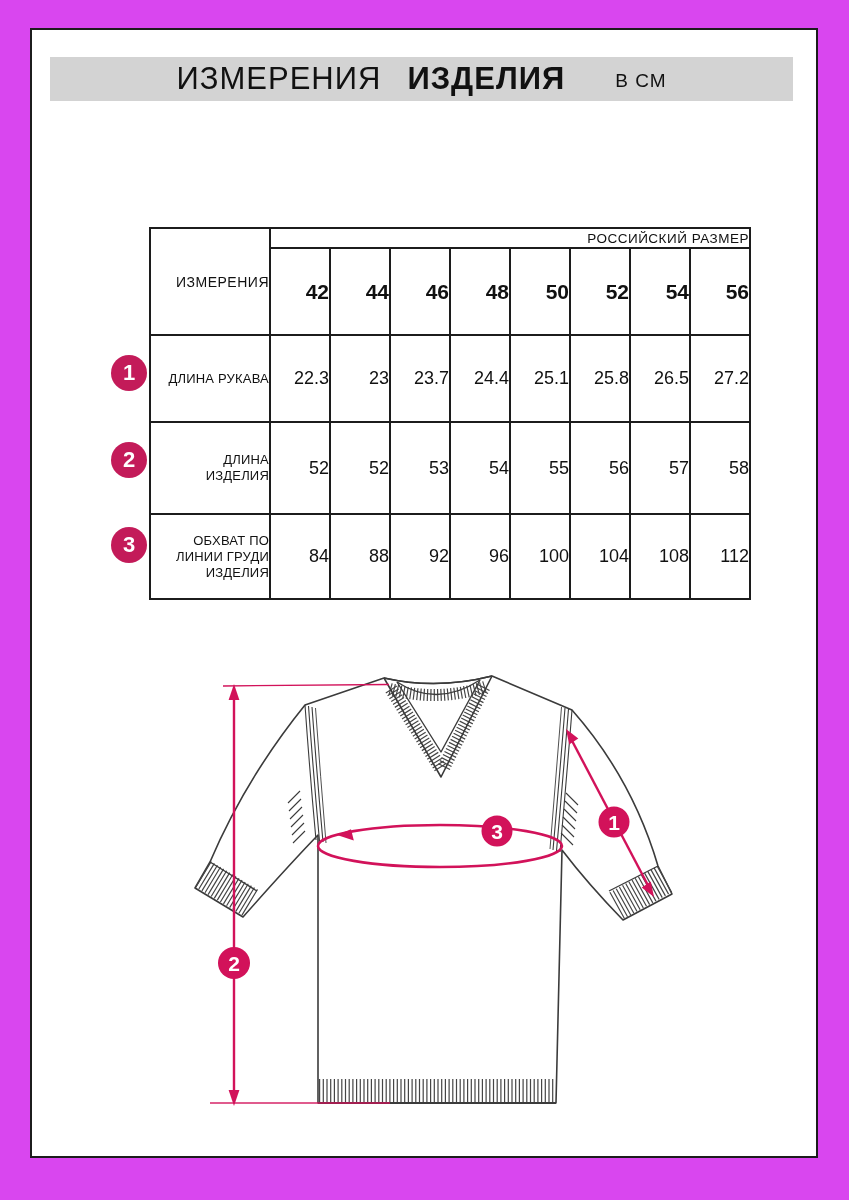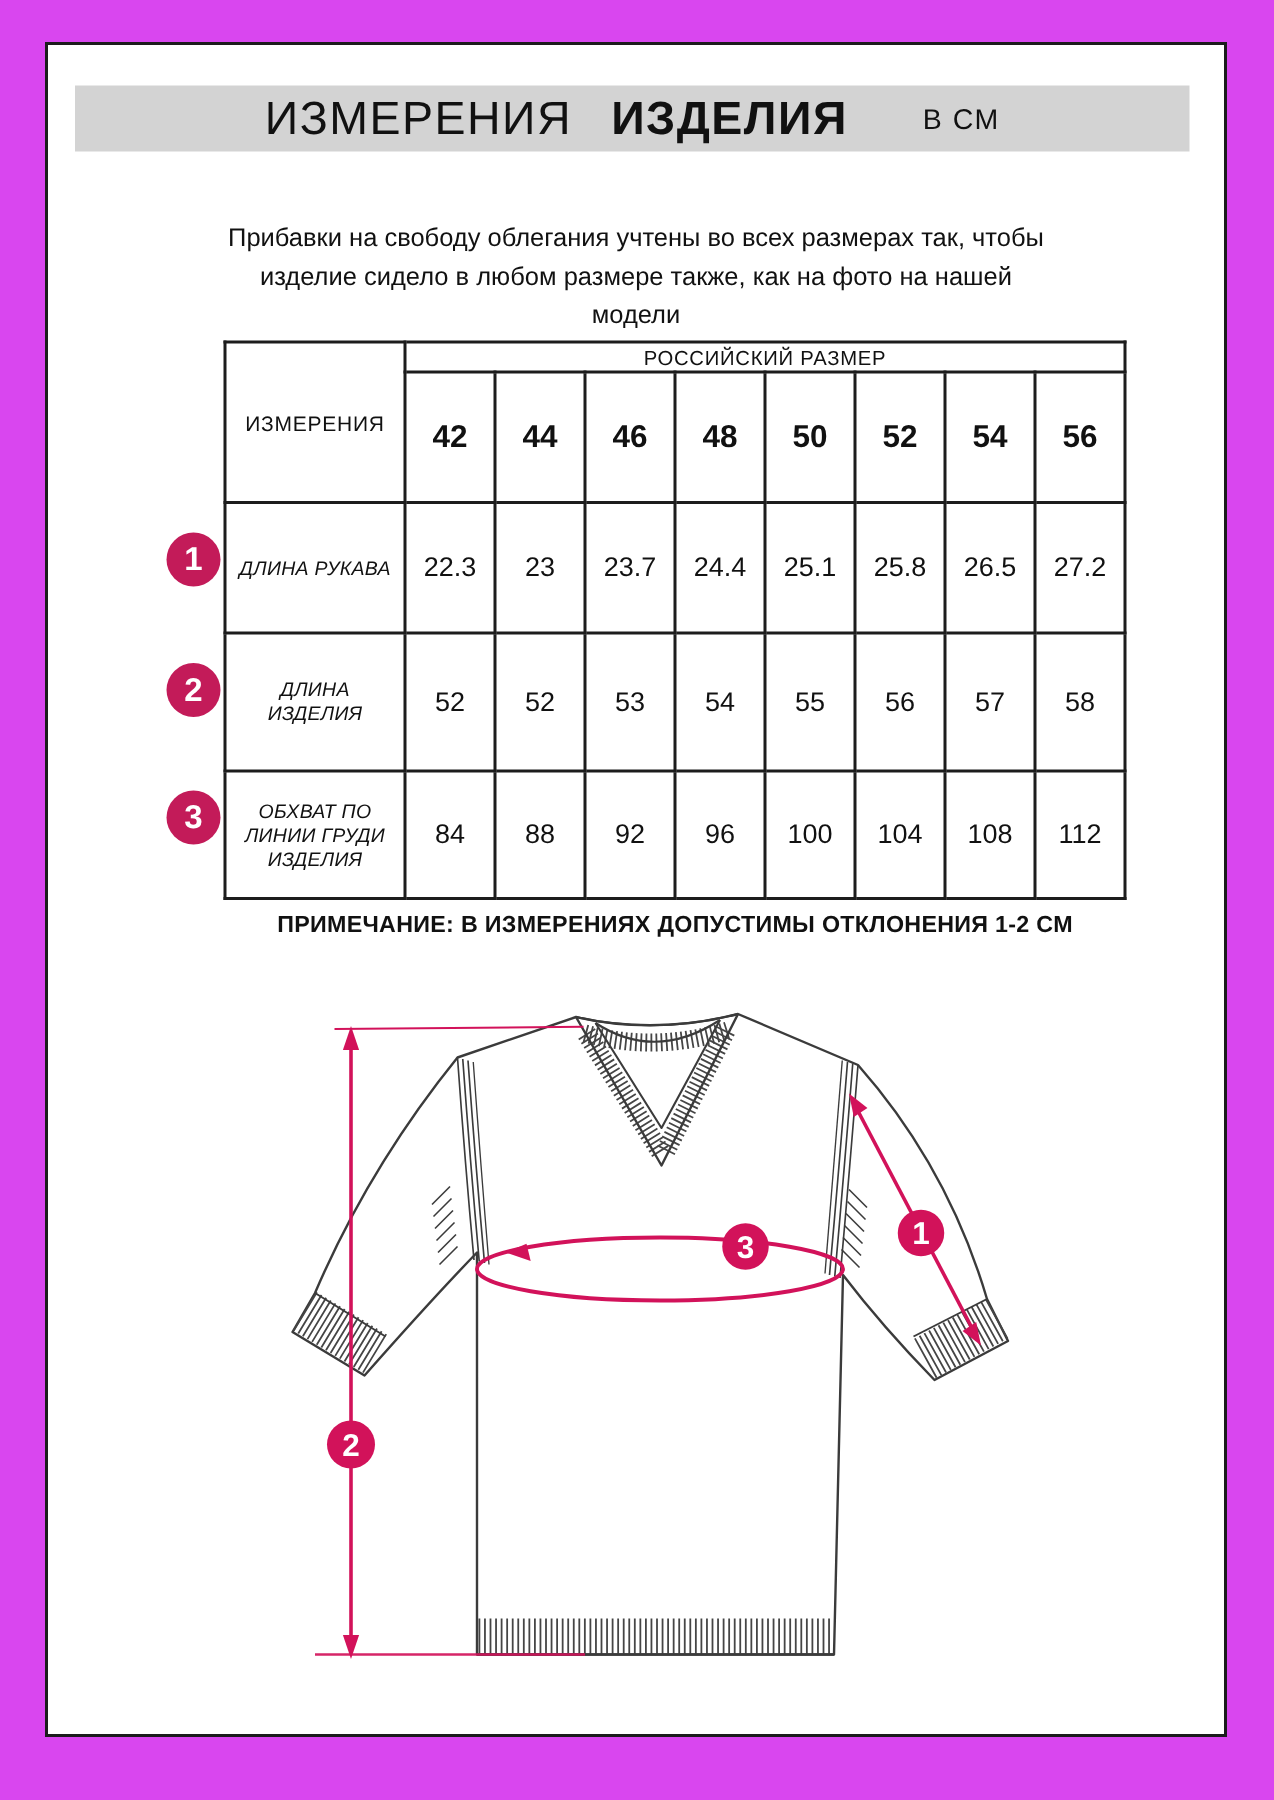--- a/index.html
+++ b/index.html
@@ -17,25 +17,25 @@
   .title-unit{font-size:19px;font-weight:400;letter-spacing:1px;margin-left:24px;padding-top:4px;}
   .code{position:absolute;left:0;top:119px;width:849px;text-align:center;font-size:22px;}
   .fitnote{
     position:absolute;left:114px;top:146px;width:620px;text-align:center;
     font-size:17px;line-height:25.5px;white-space:pre-line;
   }
   table.meas{
     position:absolute;left:149px;top:227px;border-collapse:collapse;table-layout:fixed;
     background:#fff;
   }
-  table.meas td,table.meas th{border:2px solid #1c1c1c;padding:0;text-align:center;vertical-align:middle;font-weight:400;}
+  table.meas td,table.meas th{border:2px solid #1c1c1c;padding:0;text-align:right;vertical-align:middle;font-weight:400;}
   .cell-corner{font-size:14px;letter-spacing:.5px;}
   .cell-sizehdr{font-size:13.5px;height:18px;letter-spacing:.5px;}
   .cell-size{font-size:21px;font-weight:700 !important;height:85px;}
-  .cell-label{font-size:13px;line-height:16px;white-space:pre-line;letter-spacing:.2px;font-style:italic;}
+  .cell-label{font-size:13px;line-height:16px;white-space:pre-line;letter-spacing:.2px;}
   .cell-val{font-size:18px;}
   .row-1 td{height:85px;} .row-2 td{height:90px;} .row-3 td{height:83px;margin-top:35px;}
   .marker{
     position:absolute;width:36px;height:36px;border-radius:50%;
     color:#fff;font-size:22px;font-weight:700;line-height:36px;text-align:center;
   }
   .note{
     position:absolute;left:149px;top:608px;width:602px;text-align:center;
     font-size:15.5px;font-weight:700;letter-spacing:.2px;
   }
@@ -46,23 +46,20 @@
 
 <div id="canvas">
   <div class="frame"></div>
 
   <div class="titlebar">
     <span class="title-reg">ИЗМЕРЕНИЯ</span>
     <span class="title-bold">ИЗДЕЛИЯ</span>
     <span class="title-unit">В СМ</span>
   </div>
 
-  <div class="fitnote">Прибавки на свободу облегания учтены во всех размерах так, чтобы
-изделие сидело в любом размере также, как на фото на нашей
-модели</div>
 
   <table class="meas">
     <colgroup>
       <col style="width:120px">
       <col style="width:60px">
         <col style="width:60px">
         <col style="width:60px">
         <col style="width:60px">
       <col style="width:60px">
         <col style="width:60px">
@@ -120,21 +117,20 @@
       <td class="cell-val">108</td>
       <td class="cell-val">112</td>
     </tr>
   </tbody>
     </table>
 
   <div class="marker" style="left:111px;top:355px;background:#C31B59;">1</div>
   <div class="marker" style="left:111px;top:442px;background:#C31B59;">2</div>
   <div class="marker" style="left:111px;top:527px;background:#C31B59;">3</div>
 
-  <div class="note">ПРИМЕЧАНИЕ: В ИЗМЕРЕНИЯХ ДОПУСТИМЫ ОТКЛОНЕНИЯ 1-2 СМ</div>
 
   <svg class="sketch" width="520" height="460" viewBox="180 665 520 460" xmlns="http://www.w3.org/2000/svg">
 
     <path d="M 305,705 L 384,678 Q 437,690 492,676 L 572,710
          Q 632,778 658,866 L 672,894 L 623,920 Q 588,884 562,850
          L 556,1103 L 318,1103 L 318,835 Q 288,866 243,917
          L 195,888 L 210,862 Q 246,778 305,705 Z" fill="#ffffff" stroke="#3b3b3b" stroke-width="1.6" stroke-linejoin="round"></path>
 
     <path d="M 319,1091 L 555,1091" stroke="#454545" stroke-width="24" fill="none" stroke-dasharray="1.2 2.5"></path>
     <path d="M 318,1103 L 556,1103" stroke="#3b3b3b" stroke-width="1.8" fill="none"></path>

